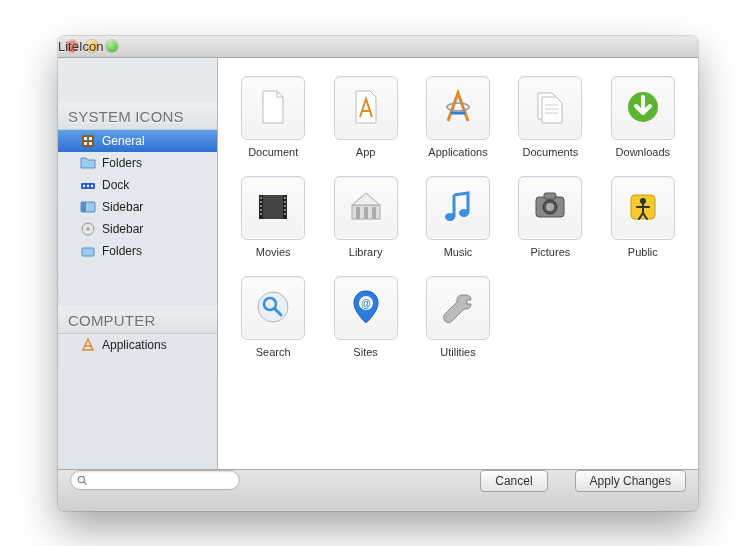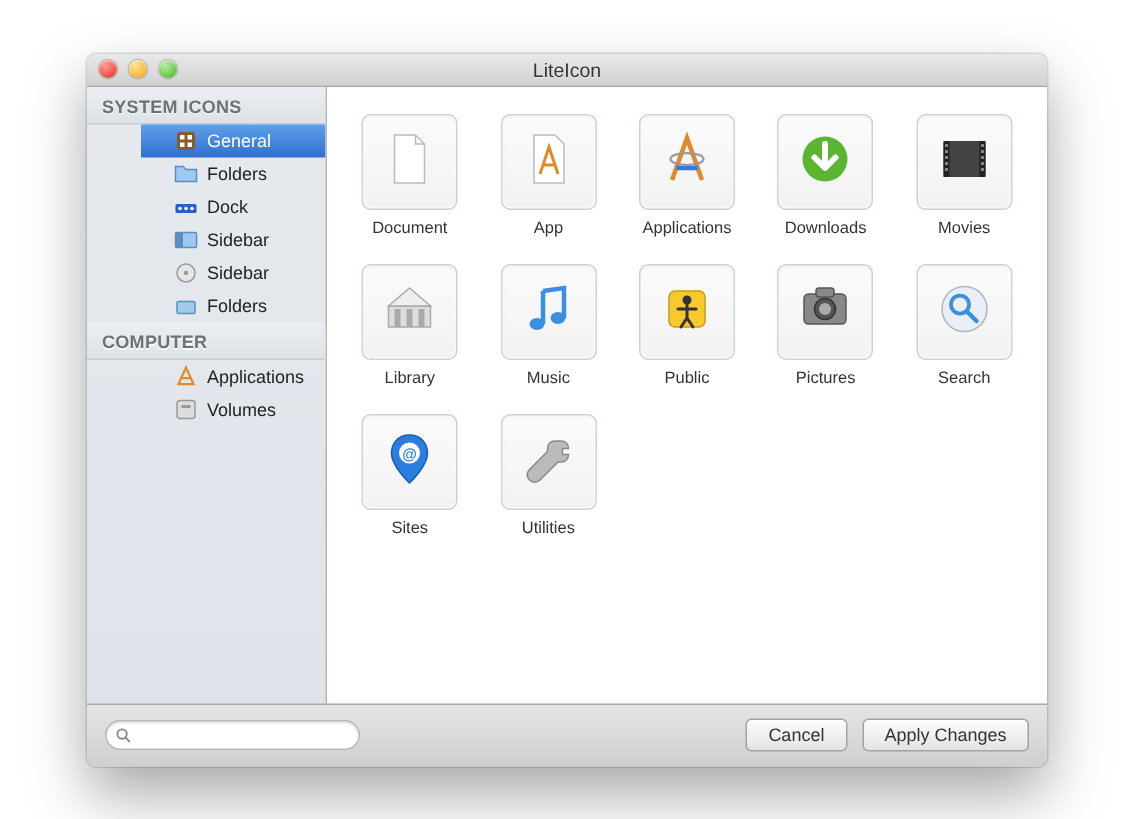--- a/index.html
+++ b/index.html
@@ -38,55 +38,55 @@
 }
 .tl-btn {
   width: 12px; height: 12px; border-radius: 50%;
   box-shadow: inset 0 1px 1px rgba(255,255,255,0.5), 0 0 0 1px rgba(0,0,0,0.15);
 }
 .tl-close { background: radial-gradient(circle at 35% 30%, #ff9b94, #f25244 65%, #c63b2e); }
 .tl-min   { background: radial-gradient(circle at 35% 30%, #ffe39b, #f7b93a 65%, #d2962b); }
 .tl-zoom  { background: radial-gradient(circle at 35% 30%, #b2eea0, #6ac94a 65%, #4da033); }
 .title {
   position: absolute; left: 0; right: 0;
-  text-align: center;
+  text-align: left;
   font-size: 13px;
   color: #333;
   text-shadow: 0 1px 0 rgba(255,255,255,0.6);
 }
 .body {
   flex: 1;
   display: flex;
   min-height: 0;
 }
 .sidebar {
   width: 160px;
   background: linear-gradient(#e6eaef, #dfe4ea);
   border-right: 1px solid #b5b5b5;
   overflow-y: auto;
 }
 .section-header {
   padding: 6px 10px 4px 10px;
-  font-size: 12px;
-  font-weight: bold;
+  font-size: 15px;
+  font-weight: normal;
   color: #6d7175;
   letter-spacing: 0.2px;
   text-shadow: 0 1px 0 rgba(255,255,255,0.9);
   background: linear-gradient(#eceff2, #dde2e7);
   border-bottom: 1px solid #c7ccd1;
+  margin-top: 44px;
 }
 .sidebar-item {
   display: flex;
   align-items: center;
   gap: 6px;
   padding: 3px 8px 3px 22px;
   font-size: 12px;
   color: #222;
   cursor: default;
-  margin-left: 36px;
 }
 .sidebar-item.selected {
   background: linear-gradient(#5ea0e8, #2f6fd1);
   color: #fff;
 }
 .sb-ico {
   width: 16px; height: 16px;
   display: flex; align-items: center; justify-content: center;
   flex-shrink: 0;
 }
@@ -122,23 +122,22 @@
   font-size: 11px;
   color: #333;
   text-align: left;
   white-space: nowrap;
 }
 .footer {
   height: 42px;
   background: linear-gradient(#e5e5e5, #cfcfcf);
   border-top: 1px solid #a9a9a9;
   display: flex;
-  align-items: center;
   padding: 0 12px;
-  gap: 10px;
+  gap: 27px;
 }
 .searchwrap {
   width: 170px;
   height: 20px;
   border-radius: 10px;
   background: #fff;
   border: 1px solid #b7b7b7;
   box-shadow: inset 0 1px 2px rgba(0,0,0,0.15);
   display: flex;
   align-items: center;
@@ -240,29 +239,20 @@
         <div class="section-header">COMPUTER</div>
         <div class="sidebar-item">
           <span class="sb-ico">
             <svg viewBox="0 0 16 16">
               <path d="M3 13 L8 2 L13 13 Z" fill="none" stroke="#e08a2a" stroke-width="1.5"></path>
               <line x1="5" y1="9" x2="11" y2="9" stroke="#e08a2a" stroke-width="1.5"></line>
             </svg>
           </span>
           <span>Applications</span>
         </div>
-        <div class="sidebar-item">
-          <span class="sb-ico">
-            <svg viewBox="0 0 16 16">
-              <rect x="2" y="2" width="12" height="12" rx="2" fill="#ddd" stroke="#999"></rect>
-              <rect x="5" y="5" width="6" height="2" fill="#999"></rect>
-            </svg>
-          </span>
-          <span>Volumes</span>
-        </div>
       </div>
     <div class="content">
       <div class="grid" id="grid">
           <div class="cell">
             <div class="well">
               <span><svg viewBox="0 0 40 40">
                   <path d="M10 4 L24 4 L30 10 L30 36 L10 36 Z" fill="#fff" stroke="#bbb"></path>
                   <path d="M24 4 L24 10 L30 10" fill="none" stroke="#bbb"></path>
                 </svg></span>
             </div>
@@ -280,20 +270,32 @@
           </div>
           <div class="cell">
             <div class="well">
               <span><svg viewBox="0 0 40 40">
                   <path d="M10 34 L20 6 L30 34" fill="none" stroke="#e08a2a" stroke-width="3"></path>
                   <line x1="13" y1="26" x2="27" y2="26" stroke="#2b7de0" stroke-width="3"></line>
                   <ellipse cx="20" cy="20" rx="11" ry="4" fill="none" stroke="#999" stroke-width="1.5"></ellipse>
                 </svg></span>
             </div>
             <div class="cell-label">Applications</div>
+          </div>
+          <div class="cell">
+            <div class="well">
+              <span><svg viewBox="0 0 40 40">
+                  <path d="M8 6 L22 6 L28 12 L28 32 L8 32 Z" fill="#fff" stroke="#bbb"></path>
+                  <path d="M12 10 L26 10 L32 16 L32 36 L12 36 Z" fill="#fff" stroke="#bbb"></path>
+                  <line x1="15" y1="18" x2="28" y2="18" stroke="#ccc"></line>
+                  <line x1="15" y1="22" x2="28" y2="22" stroke="#ccc"></line>
+                  <line x1="15" y1="26" x2="28" y2="26" stroke="#ccc"></line>
+                </svg></span>
+            </div>
+            <div class="cell-label">Documents</div>
           </div>
           <div class="cell">
             <div class="well">
               <span><svg viewBox="0 0 40 40">
                   <circle cx="20" cy="20" r="15" fill="#5cb530"></circle>
                   <path d="M20 10 L20 24 M13 19 L20 26 L27 19" fill="none" stroke="#fff" stroke-width="4" stroke-linecap="round" stroke-linejoin="round"></path>
                 </svg></span>
             </div>
             <div class="cell-label">Downloads</div>
           </div>
@@ -335,37 +337,37 @@
                   <path d="M16 8 L30 6 L30 26 M16 8 L16 30" fill="none" stroke="#3a8fe0" stroke-width="3"></path>
                   <ellipse cx="12" cy="30" rx="5" ry="4" fill="#3a8fe0"></ellipse>
                   <ellipse cx="26" cy="26" rx="5" ry="4" fill="#3a8fe0"></ellipse>
                 </svg></span>
             </div>
             <div class="cell-label">Music</div>
           </div>
           <div class="cell">
             <div class="well">
               <span><svg viewBox="0 0 40 40">
-                  <rect x="8" y="8" width="24" height="24" rx="4" fill="#f7c92b" stroke="#c89a1e"></rect>
-                  <circle cx="20" cy="14" r="3" fill="#333"></circle>
-                  <path d="M20 17 L20 26 M20 26 L16 32 M20 26 L24 32 M14 20 L26 20" stroke="#333" stroke-width="2" stroke-linecap="round"></path>
-                </svg></span>
-            </div>
-            <div class="cell-label">Public</div>
-          </div>
-          <div class="cell">
-            <div class="well">
-              <span><svg viewBox="0 0 40 40">
                   <rect x="6" y="10" width="28" height="20" rx="3" fill="#888" stroke="#555"></rect>
                   <rect x="14" y="6" width="12" height="6" rx="2" fill="#888" stroke="#555"></rect>
                   <circle cx="20" cy="20" r="7" fill="#555" stroke="#333"></circle>
                   <circle cx="20" cy="20" r="4" fill="#aaa"></circle>
                 </svg></span>
             </div>
             <div class="cell-label">Pictures</div>
+          </div>
+          <div class="cell">
+            <div class="well">
+              <span><svg viewBox="0 0 40 40">
+                  <rect x="8" y="8" width="24" height="24" rx="4" fill="#f7c92b" stroke="#c89a1e"></rect>
+                  <circle cx="20" cy="14" r="3" fill="#333"></circle>
+                  <path d="M20 17 L20 26 M20 26 L16 32 M20 26 L24 32 M14 20 L26 20" stroke="#333" stroke-width="2" stroke-linecap="round"></path>
+                </svg></span>
+            </div>
+            <div class="cell-label">Public</div>
           </div>
           <div class="cell">
             <div class="well">
               <span><svg viewBox="0 0 40 40">
                   <circle cx="20" cy="20" r="15" fill="#e9eff5" stroke="#aab6c2"></circle>
                   <circle cx="17" cy="17" r="6" fill="none" stroke="#3a8fe0" stroke-width="2.5"></circle>
                   <line x1="22" y1="22" x2="28" y2="28" stroke="#3a8fe0" stroke-width="3" stroke-linecap="round"></line>
                 </svg></span>
             </div>
             <div class="cell-label">Search</div>

